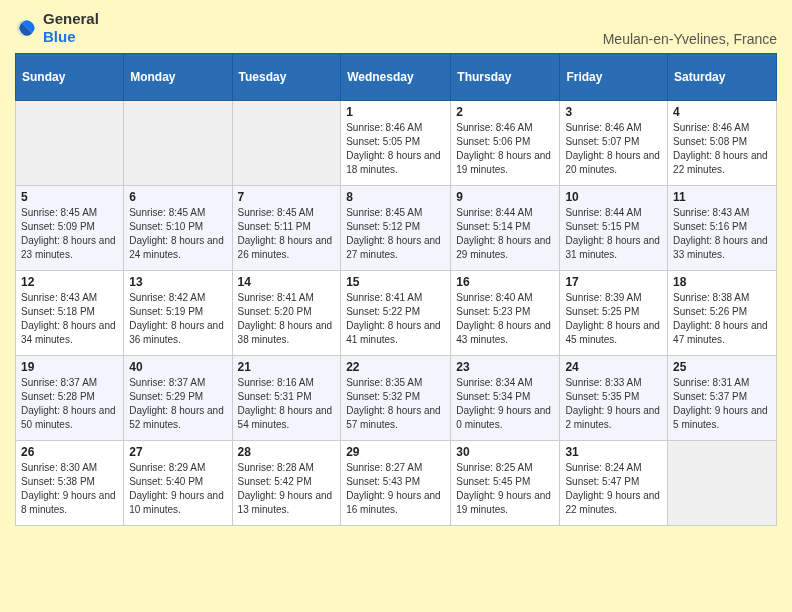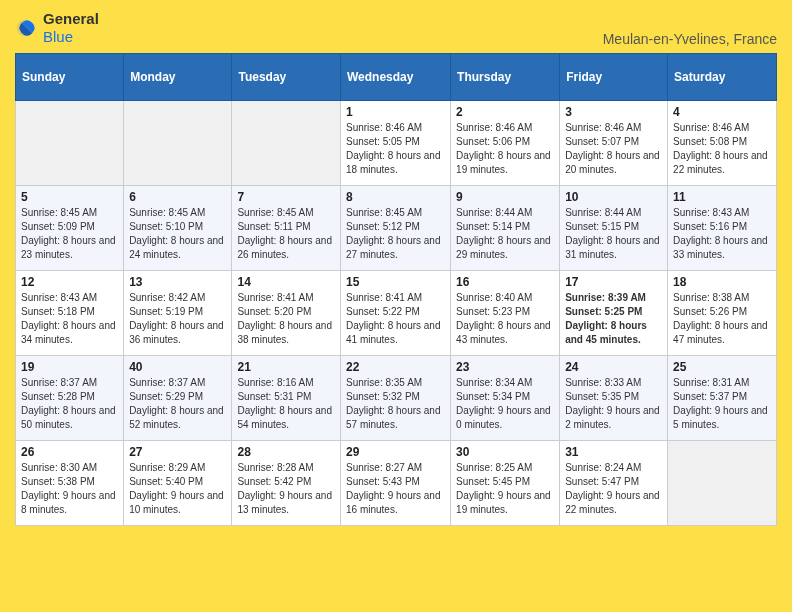--- a/index.html
+++ b/index.html
@@ -7,21 +7,21 @@
       font-family: Arial, sans-serif;
       background: #fff;
       width: 792px;
       height: 612px;
       overflow: hidden;
     }
     .page {
       width: 792px;
       height: 612px;
       padding: 10px 15px;
-      background: #fde047;
+      background: #fef9c3;
     }
     .header-area {
       display: flex;
       justify-content: space-between;
       align-items: flex-start;
       margin-bottom: 6px;
     }
     .logo {
       display: flex;
       align-items: center;
@@ -96,21 +96,21 @@
 <div class="page">
   <div class="header-area">
     <div class="logo">
       <svg class="logo-icon" viewBox="0 0 28 28" xmlns="http://www.w3.org/2000/svg">
         <circle cx="12" cy="14" r="10" fill="#1a73e8" opacity="0.15"></circle>
         <path d="M8 8 Q14 2 20 8 Q26 14 20 20 L14 14 Z" fill="#1a73e8"></path>
         <path d="M8 8 Q2 14 8 20 Q14 26 20 20 L14 14 Z" fill="#1a5ab0"></path>
       </svg>
       <div>
         <span style="font-size:15px;font-weight:bold;color:#333;">General</span><br>
-        <span style="font-size:15px;font-weight:normal;color:#1a73e8;">Blue</span>
+        <span style="font-size:15px;font-weight:bold;color:#1a73e8;">Blue</span>
       </div>
     </div>
     <div class="title-area">
       <div class="subtitle">Meulan-en-Yvelines, France</div>
     </div>
   </div>
 
   <table class="calendar">
     <thead>
       <tr>
@@ -223,21 +223,21 @@
 Daylight: 8 hours and 41 minutes.</div>
           </td>
           <td>
             <div class="cell-day">16</div>
             <div class="cell-info" style="white-space: pre-line;">Sunrise: 8:40 AM
 Sunset: 5:23 PM
 Daylight: 8 hours and 43 minutes.</div>
           </td>
           <td>
             <div class="cell-day">17</div>
-            <div class="cell-info" style="white-space: pre-line; font-weight: bold;">Sunrise: 8:39 AM
+            <div class="cell-info" style="white-space: pre-line;">Sunrise: 8:39 AM
 Sunset: 5:25 PM
 Daylight: 8 hours and 45 minutes.</div>
           </td>
           <td>
             <div class="cell-day">18</div>
             <div class="cell-info" style="white-space: pre-line;">Sunrise: 8:38 AM
 Sunset: 5:26 PM
 Daylight: 8 hours and 47 minutes.</div>
           </td>
         </tr>

